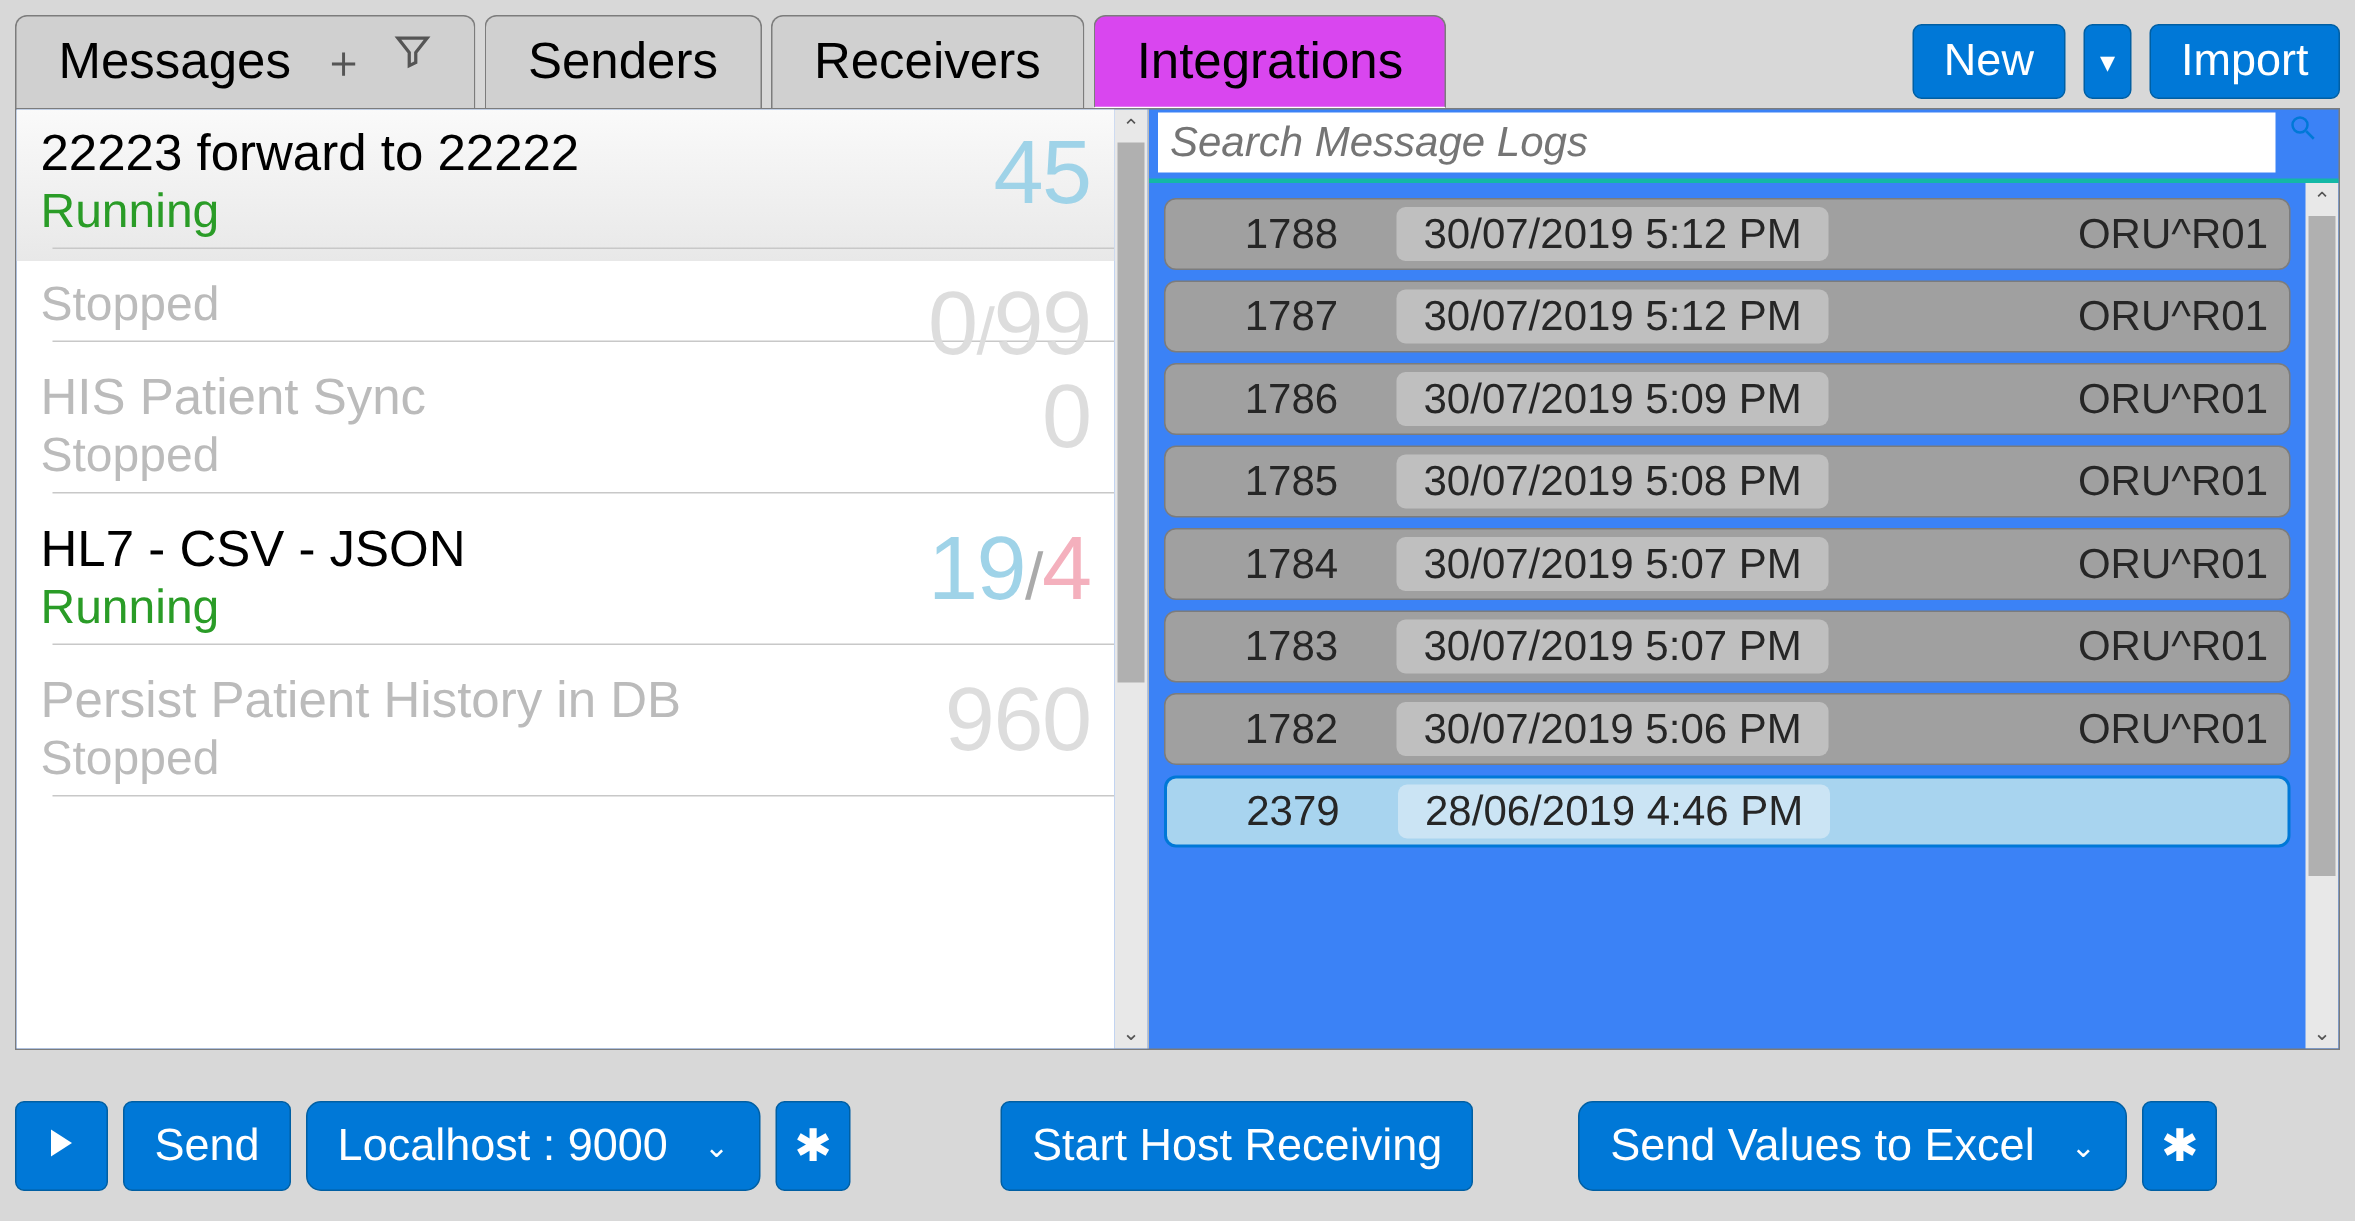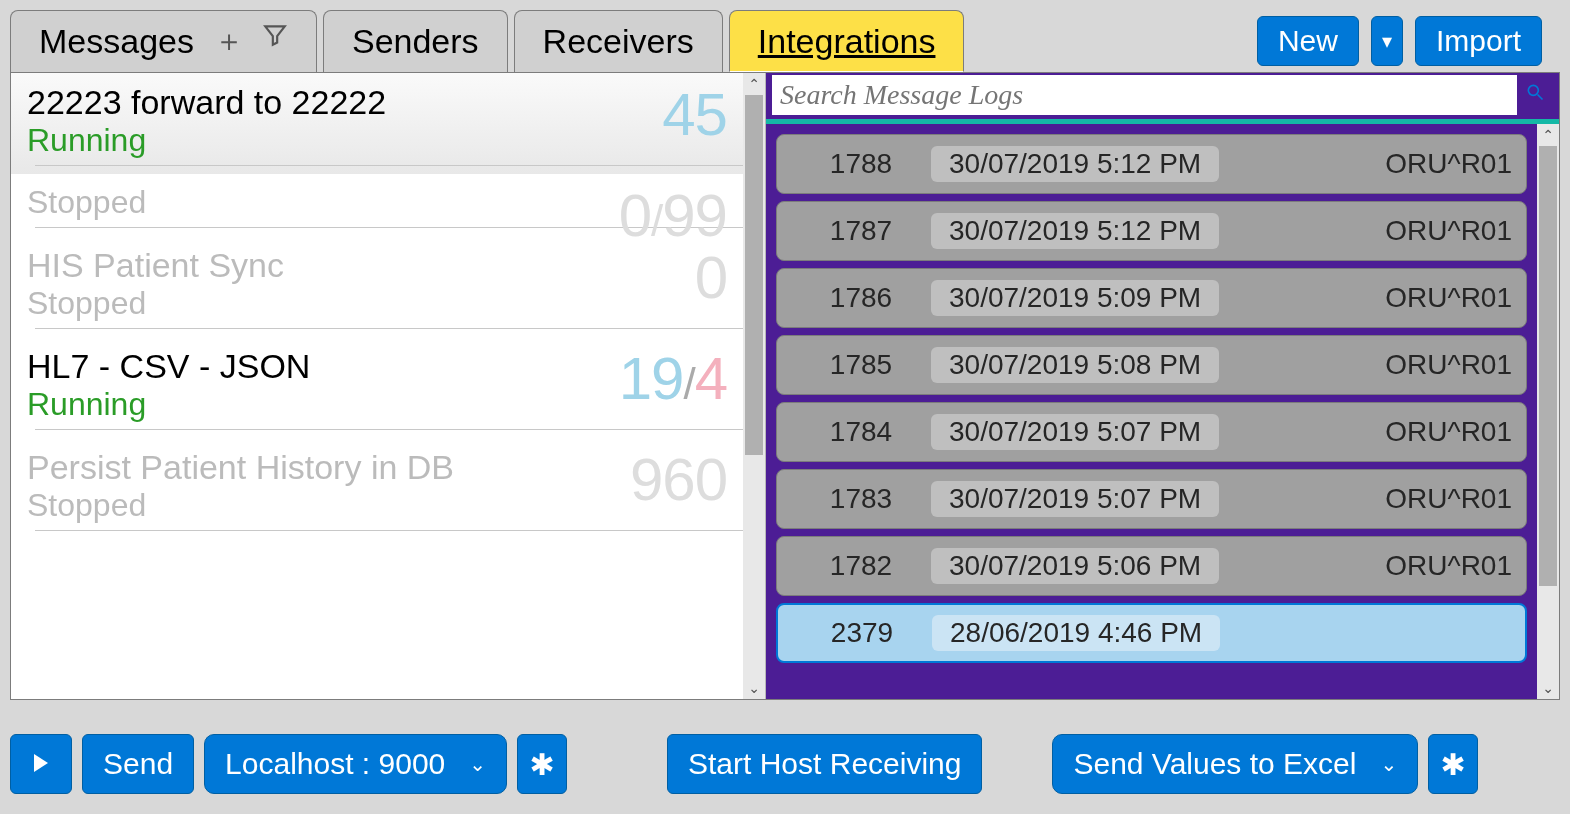--- a/index.html
+++ b/index.html
@@ -9,43 +9,42 @@
     background: #d8d8d8;
     width: 1570px;
     height: 814px;
     overflow: hidden;
     position: relative;
   }
 
   
   .tabstrip {
     position: absolute;
-    top: 10px; left: 10px; right: 28px;
+    top: 10px; left: 10px; right: 10px;
     height: 62px;
     display: flex;
     align-items: stretch;
     justify-content: space-between;
   }
   .tab {
     padding: 0 28px;
     display: flex;
     align-items: center;
     font-size: 34px;
     color: #000;
     background: #d0d0d0;
     border: 1px solid #7c7c7c;
     border-bottom: none;
     border-radius: 8px 8px 0 0;
     margin-right: 6px;
     cursor: pointer;
   }
   .tab.active {
-    background: #fde047;
+    background: #d946ef;
     border-bottom: 1px solid #fff;
-    text-decoration: underline;
   }
   .tab .adorn {
     margin-left: 20px;
     font-size: 30px;
     color: #555;
     display: flex;
     gap: 18px;
   }
   .tabstrip-right {
     margin-left: auto;
@@ -67,21 +66,21 @@
     justify-content: center;
     height: 50px;
   }
   .btn-blue.small { padding: 6px 10px; }
 
   
   .main {
     position: absolute;
     top: 72px; left: 10px; right: 10px; bottom: 114px;
     display: flex;
-    background: #4c1d95;
+    background: #3b82f6;
     border: 1px solid #7c7c7c;
   }
 
   
   .integ-panel {
     width: 755px;
     display: flex;
     border-right: 1px solid #b8b8b8;
   }
   .integ-list {
@@ -153,23 +152,22 @@
 
   
   .log-panel {
     flex: 1;
     display: flex;
     flex-direction: column;
   }
   .search-row {
     padding: 2px 6px 4px;
     display: flex;
-    align-items: center;
-    border-bottom: 5px solid #14b8a6;
-    font-family: Liberation Serif, serif;
+    align-items: flex-start;
+    border-bottom: 3px solid #14b8a6;
   }
   .search-row input {
     flex: 1;
     border: none;
     outline: none;
     font-size: 28px;
     font-style: italic;
     color: #666;
     padding: 4px 8px;
     font-family: inherit;
@@ -190,21 +188,21 @@
     padding: 10px 10px 6px;
     display: flex;
     flex-direction: column;
     gap: 7px;
     overflow: hidden;
   }
   .log-row {
     background: #a0a0a0;
     border: 1px solid #7c7c7c;
     border-radius: 8px;
-    height: 60px;
+    height: 48px;
     display: flex;
     align-items: center;
     font-size: 28px;
     color: #262626;
     padding: 0 14px;
     cursor: pointer;
   }
   .log-row.sel {
     background: #a8d4ef;
     border: 2px solid #0078d7;

